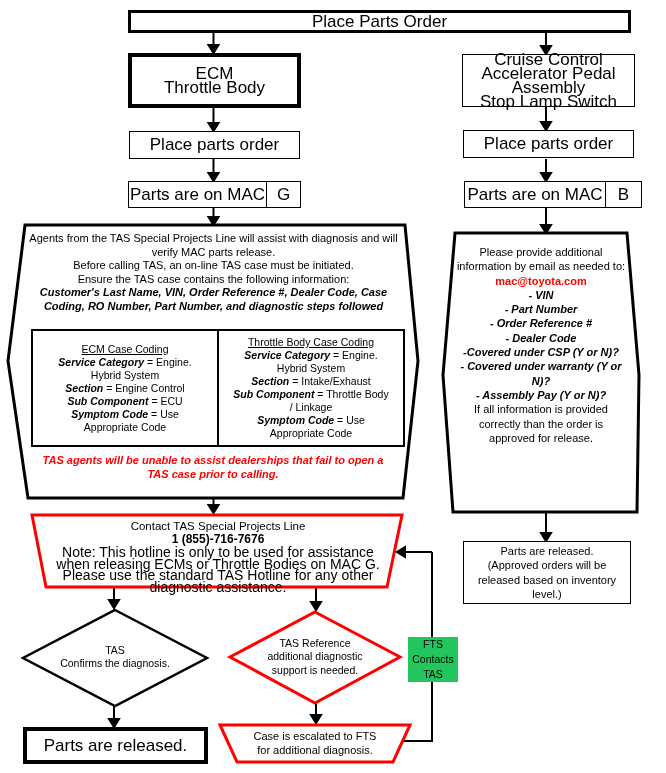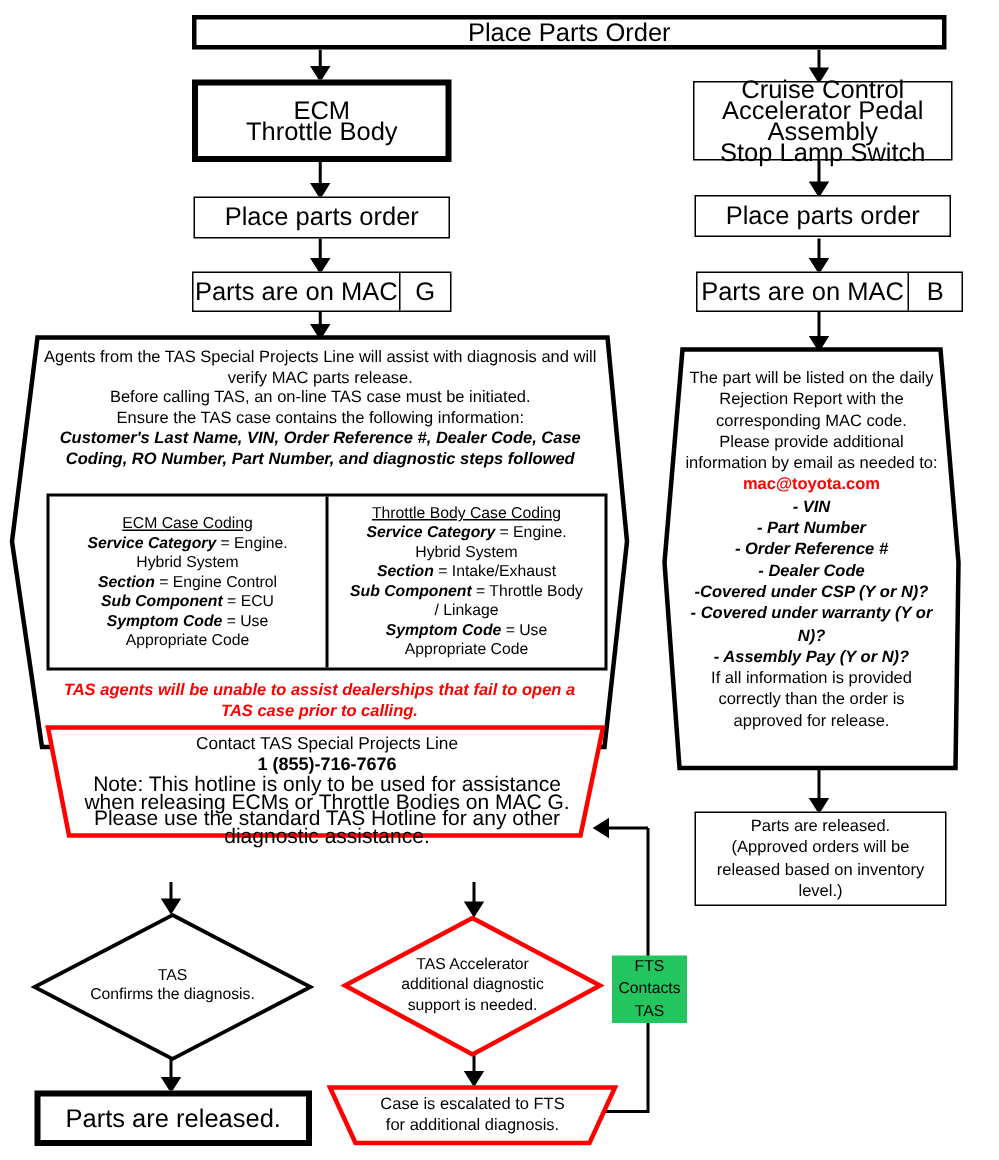--- a/index.html
+++ b/index.html
@@ -152,39 +152,38 @@
     </div>
 
     <div class="warn">TAS agents will be unable to assist dealerships that fail to open a TAS case prior to calling.</div>
   </div>
 
   <div class="shape" style="left:441px; top:231px; width:201px; height:283px;">
     <svg width="201" height="283">
       <polygon points="14,2 186,2 198,144 196,281 12,281 2,144" fill="#fff" stroke="#000" stroke-width="3"></polygon>
     </svg>
     <div class="content rejtext" style="left:14px; top:14px; width:172px;">
-      <div>The part will be listed on the daily Rejection Report with the corresponding MAC code.</div>
       <div><span>Please provide additional information by email as needed to:   </span><span class="red" style="font-weight:bold;">mac@toyota.com</span></div>
       <div class="bi">- VIN</div>
       <div class="bi">- Part Number</div>
       <div class="bi">- Order Reference #</div>
       <div class="bi">- Dealer Code</div>
       <div class="bi">-Covered under CSP (Y or N)?</div>
       <div class="bi">- Covered under warranty (Y or N)?</div>
       <div class="bi">- Assembly Pay (Y or N)?</div>
       <div>If all information is provided correctly than the order is approved for release.</div>
     </div>
   </div>
 
   <div class="box" style="left:463px; top:541px; width:168px; height:63px; font-size:11px; line-height:14.5px;">
     <div>Parts are released.</div>
     <div style="width:160px;">(Approved orders will be released based on inventory level.)</div>
   </div>
 
-  <div class="shape" style="left:30px; top:483px; width:376px; height:78px;">
+  <div class="shape" style="left:30px; top:513px; width:376px; height:78px;">
     <svg width="376" height="78">
       <polygon points="2,2 372,2 357,74 16,74" fill="#fff" stroke="#ff0000" stroke-width="3"></polygon>
     </svg>
     <div class="content" style="left:13px; top:7px; width:350px;">
       <div style="font-size:11.5px;">Contact TAS Special Projects Line</div>
       <div style="font-size:12px; font-weight:bold;">1 (855)-716-7676</div>
       <div class="note" style="margin:1px auto 0;">Note: This hotline is only to be used for assistance when releasing ECMs or Throttle Bodies on MAC G.  Please use the standard TAS Hotline for any other diagnostic assistance.</div>
     </div>
   </div>
 
@@ -196,21 +195,21 @@
       <div>TAS</div>
       <div>Confirms the diagnosis.</div>
     </div>
   </div>
 
   <div class="shape" style="left:228px; top:609px; width:174px; height:96px;">
     <svg width="174" height="96">
       <polygon points="87,3 172,48 87,94 2,48" fill="#fff" stroke="#ff0000" stroke-width="3"></polygon>
     </svg>
     <div class="content" style="left:0; top:0; width:174px; height:96px; display:flex; flex-direction:column; align-items:center; justify-content:center; font-size:10.5px; line-height:13.5px;">
-      <div>TAS Accelerator</div>
+      <div>TAS Reference</div>
       <div>additional diagnostic</div>
       <div>support is needed.</div>
     </div>
   </div>
 
   <div class="fts-label">
     <div>FTS</div>
     <div>Contacts</div>
     <div>TAS</div>
   </div>

